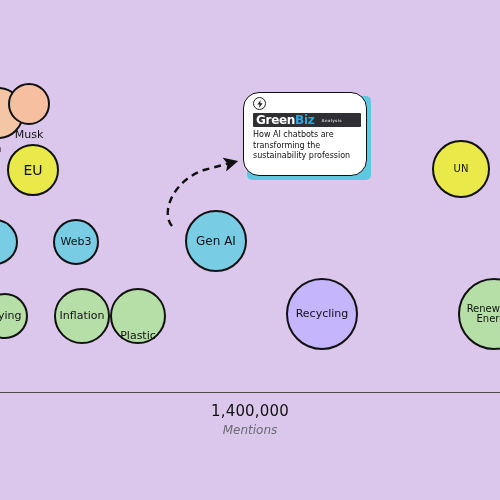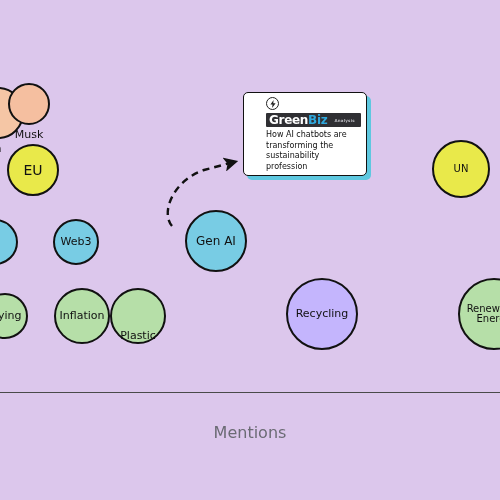--- a/index.html
+++ b/index.html
@@ -58,21 +58,22 @@
     color: #111111;
     font-size: 15px;
     font-weight: 400;
     letter-spacing: 0.2px;
   }
   #axis-caption {
     position: absolute;
     width: 500px;
     text-align: center;
     color: #6b6b74;
-    font-size: 16px;
+    font-size: 12px;
+    font-style: italic;
   }
   
   #annotation {
     position: absolute;
   }
   #card-shadow {
     position: absolute;
     left: 4px;
     top: 4px;
     width: 124px;
@@ -81,23 +82,23 @@
     border-radius: 5px;
   }
   #card {
     position: absolute;
     left: 0;
     top: 0;
     width: 124px;
     height: 84px;
     background: #ffffff;
     border: 1.5px solid #111111;
-    border-radius: 5px;
+    border-radius: 16px;
     box-sizing: border-box;
-    padding: 4px 5px 4px 22px;
+    padding: 4px 5px 4px 9px;
     overflow: hidden;
   }
   #bolt-badge {
     width: 11px;
     height: 11px;
     border-radius: 50%;
     border: 1px solid #222;
     display: flex;
     align-items: center;
     justify-content: center;
@@ -213,15 +214,16 @@
         <span class="logo-green">Green</span>
           <span class="logo-biz">Biz</span>
         <span id="logo-kicker">Analysis</span>
       </div>
       <div id="headline">How AI chatbots are transforming the sustainability profession</div>
     </div>
   </div>
 
 
   <div id="axis-line" style="top:392px;"></div>
+  <div id="axis-total" style="top:402px;">1,400,000</div>
   <div id="axis-caption" style="top:423px;">Mentions</div>
 
 </div>
 
 </body></html>

